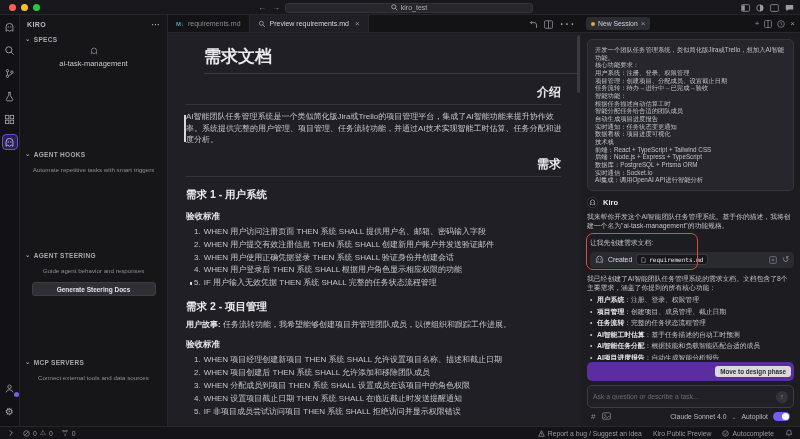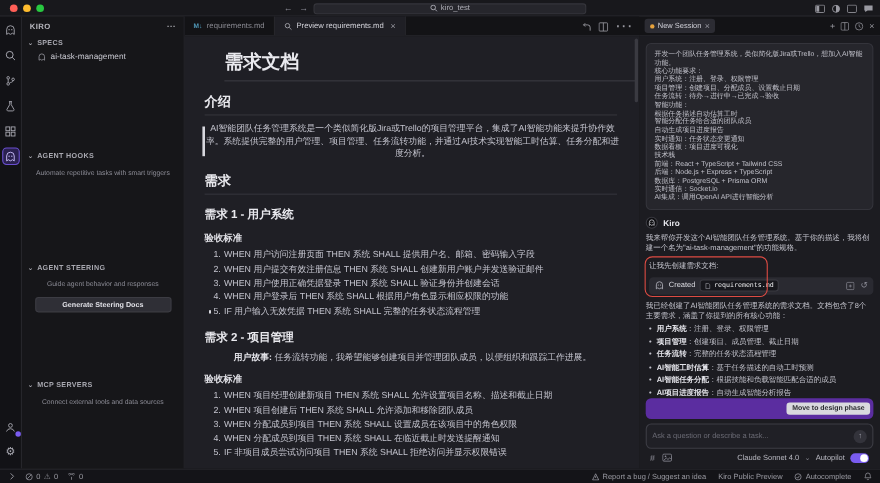--- a/index.html
+++ b/index.html
@@ -27,39 +27,39 @@
   .act-ico.active { background:#2a2150; border:1px solid #6a4fd0; border-radius:4px; color:#cfc3ff; }
   .act-spacer { flex:1; }
   .act-bottom { display:flex; flex-direction:column; align-items:center; }
   .badge-dot { position:absolute; right:-1px; bottom:-1px; width:5px; height:5px; border-radius:50%; background:#7a5cf0; }
   .rel { position:relative; }
 
   
   .sidebar { width:148px; background:#161619; border-right:1px solid #26262b; flex:0 0 148px; font-size:7px; color:#9a9aa2; overflow:hidden; }
   .sb-head { height:18px; display:flex; align-items:center; justify-content:space-between; padding:0 7px; color:#b9b9c0; font-size:7px; font-weight:bold; letter-spacing:.4px; }
   .sb-sect { display:flex; align-items:center; gap:3px; padding:2px 5px; font-weight:bold; font-size:6.5px; color:#a8a8b0; letter-spacing:.3px; }
-  .sb-item { display:flex; align-items:center; gap:4px; padding:2px 14px; color:#c8c8d0; font-size:7.5px; }
+  .sb-item { display:flex; align-items:center; gap:4px; padding:2px 14px; color:#c8c8d0; font-size:7.5px;flex-direction:column; }
   .sb-desc { text-align:center; color:#8d8d97; font-size:6.2px; white-space:nowrap; overflow:hidden; padding:0 4px; }
   .sb-btn { margin:8px auto 0; width:124px; height:14px; background:#2f2f36; border:1px solid #3c3c43; border-radius:3px;
     display:flex; align-items:center; justify-content:center; color:#e0e0e6; font-size:6.5px; font-weight:bold; }
 
   
   .editor { flex:1; display:flex; flex-direction:column; min-width:0; background:#1f1f25; }
   .tabbar { height:18px; background:#131316; display:flex; align-items:stretch; flex:0 0 18px; border-bottom:1px solid #26262b; position:relative; }
   .tab { display:flex; align-items:center; gap:4px; padding:0 8px; font-size:7px; color:#8a8a92; border-right:1px solid #26262b; }
   .tab.active { background:#1f1f25; color:#d5d5dc; }
   .tab .close { color:#9a9aa2; font-size:8px; margin-left:2px; }
   .md-ico { color:#519aba; font-size:6px; font-weight:bold; }
   .tab-actions { position:absolute; right:6px; top:0; height:18px; display:flex; align-items:center; gap:6px; color:#9a9aa2; }
   .content { flex:1; overflow:hidden; padding:8px 0 0 18px; position:relative; }
   .content h1 { font-size:17px; color:#e9e9ee; font-weight:bold; padding-bottom:5px; margin:4px 18px 8px; border-bottom:1px solid #3a3a41; width:375px; }
-  .content h2 { font-size:12px; color:#e9e9ee; font-weight:bold; padding-bottom:3px; margin:10px 0 6px; border-bottom:1px solid #34343b; width:375px; }
+  .content h2 { font-size:12px; color:#e9e9ee; font-weight:bold; padding-bottom:3px; margin:10px 0 6px; border-bottom:1px solid #34343b; width:375px;text-align:right; }
   .content h3 { font-size:10.5px; color:#e9e9ee; font-weight:bold; margin:11px 0 5px; }
   .content h4 { font-size:8.5px; color:#e3e3e9; font-weight:bold; margin:9px 0 4px; }
-  .content p { font-size:8px; line-height:1.45; color:#c5c5cf; width:378px; margin:3px 0;text-align:center; }
+  .content p { font-size:8px; line-height:1.45; color:#c5c5cf; width:378px; margin:3px 0; }
   .content p b { color:#e3e3e9; }
   .sync { box-shadow:-6px 0 0 -4px #d7d7de; }
   .content ol { list-style:none; counter-reset:n; margin:2px 0 2px 6px; }
   .content ol li { counter-increment:n; font-size:8px; line-height:1.3; color:#c5c5cf; margin:2.5px 0; padding-left:2px; display:flex; gap:3px; width:372px; }
   .content ol li::before { content:counter(n)"."; color:#c5c5cf; }
   .ed-scroll { position:absolute; right:1px; top:2px; width:3px; height:58px; background:#3a3a41; border-radius:2px; }
 
   
   .panel { width:219px; flex:0 0 219px; background:#1c1c21; display:flex; flex-direction:column; min-height:0; }
   .paneltabs { height:18px; flex:0 0 18px; background:#131316; border-bottom:1px solid #26262b; display:flex; align-items:center; padding:0 5px; }
@@ -299,21 +299,21 @@
           <li>
               <span>WHEN 项目经理创建新项目 THEN 系统 SHALL 允许设置项目名称、描述和截止日期</span>
             </li>
           <li>
               <span>WHEN 项目创建后 THEN 系统 SHALL 允许添加和移除团队成员</span>
             </li>
           <li>
               <span>WHEN 分配成员到项目 THEN 系统 SHALL 设置成员在该项目中的角色权限</span>
             </li>
           <li>
-              <span>WHEN 分配成员到项目 THEN 系统 SHALL 在临近截止时发送提醒通知</span>
+              <span>WHEN 设置项目截止日期 THEN 系统 SHALL 在临近截止时发送提醒通知</span>
             </li>
           <li>
               <span>IF 非项目成员尝试访问项目 THEN 系统 SHALL 拒绝访问并显示权限错误</span>
             </li>
         </ol>
 
       </div>
     </div>
 
     <div class="panel">

